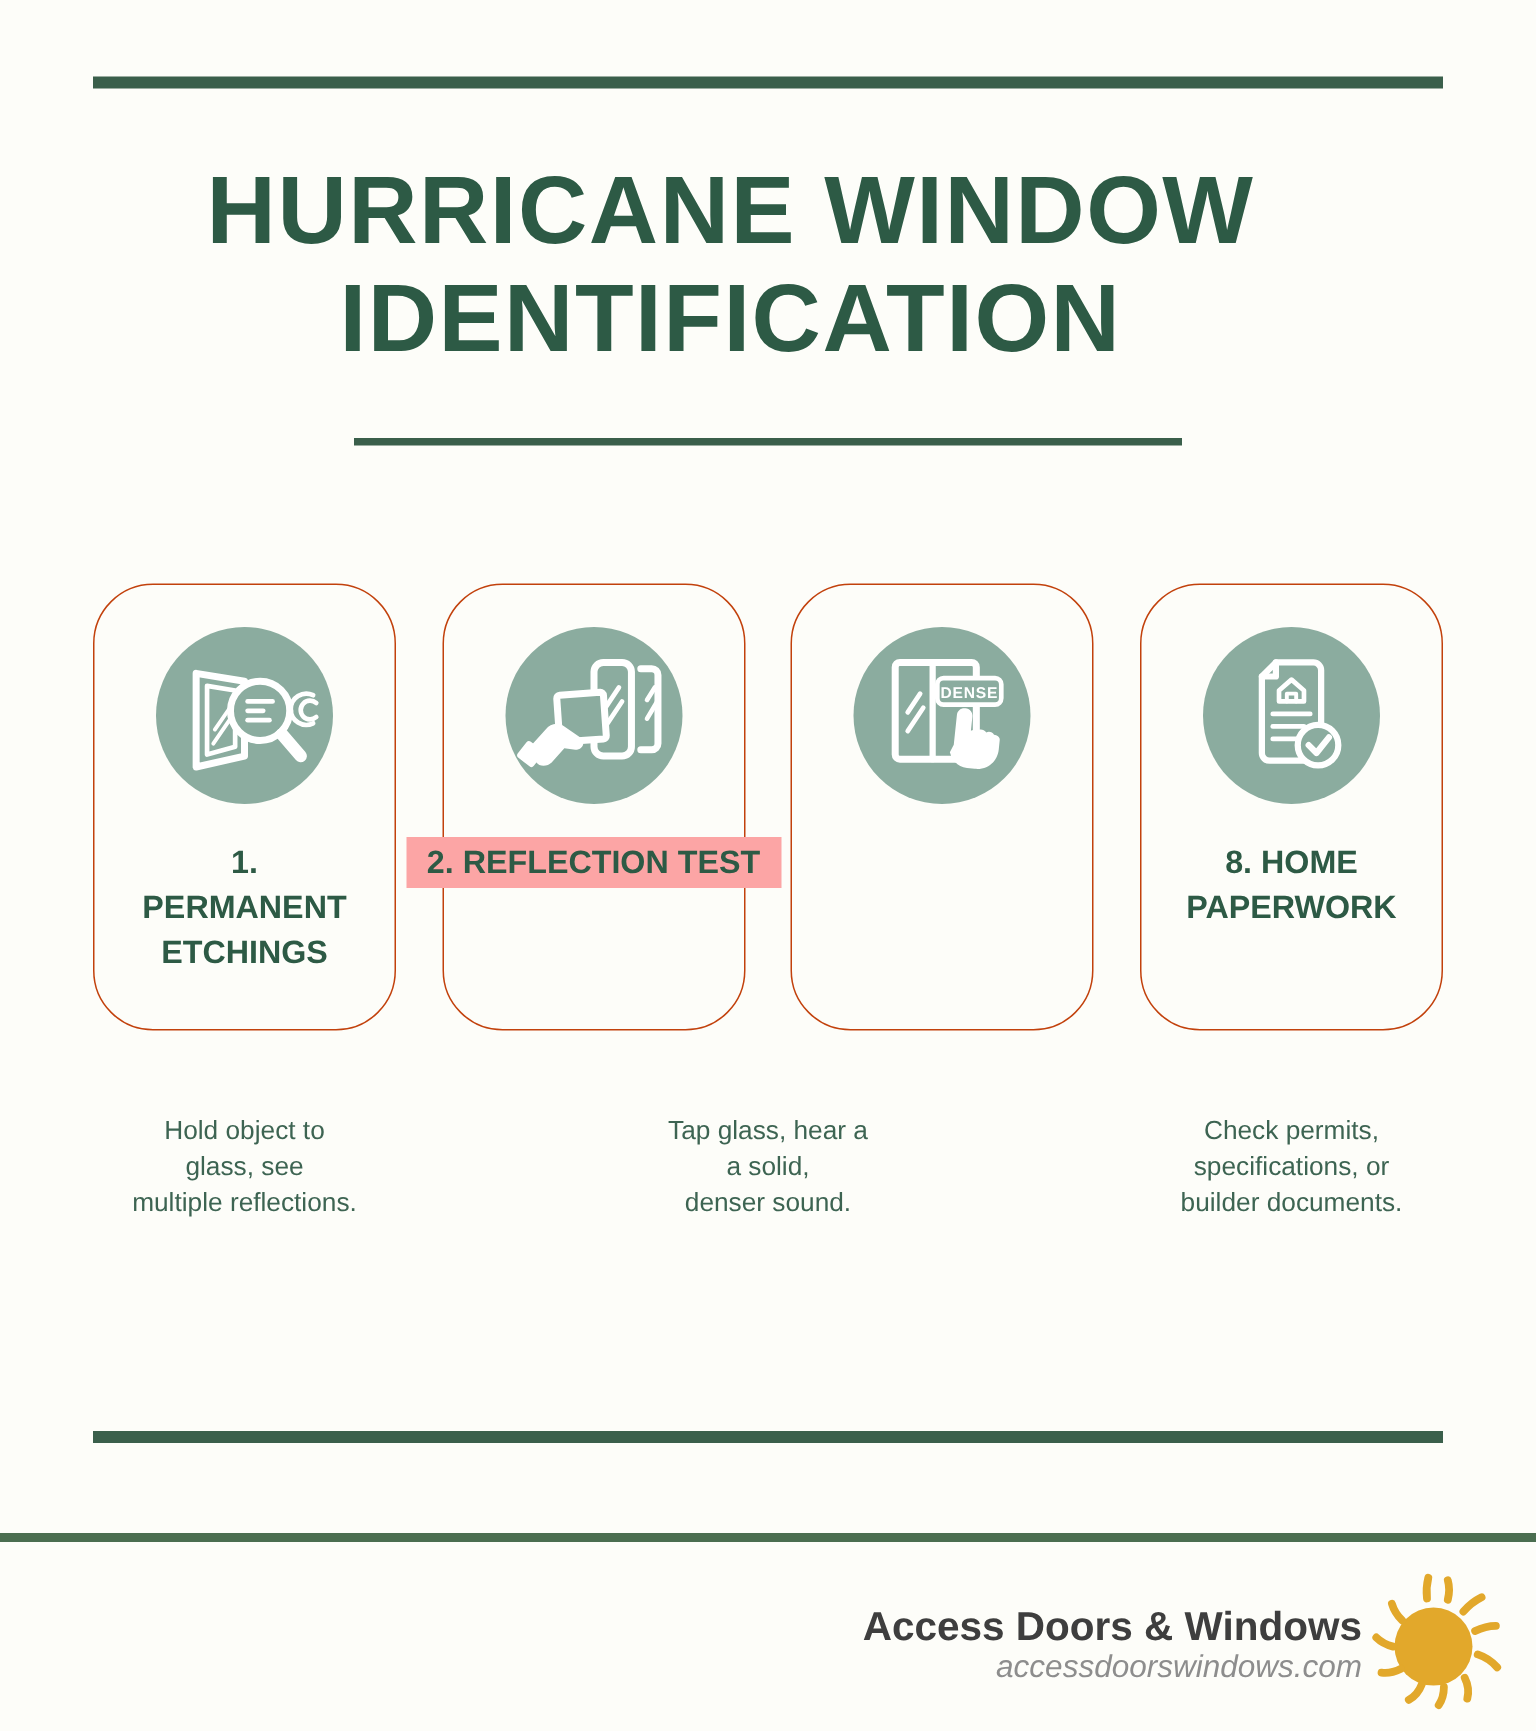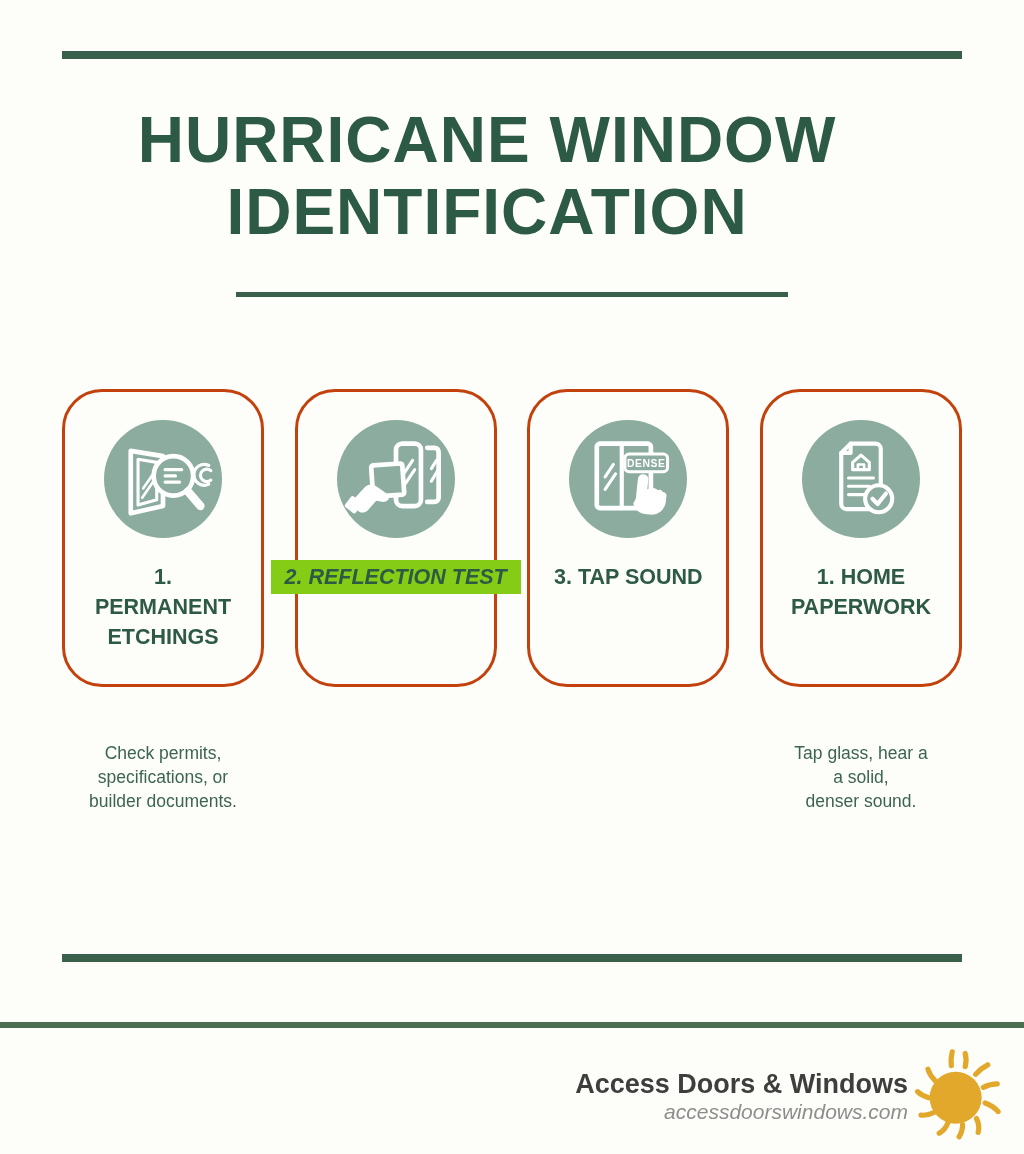--- a/index.html
+++ b/index.html
@@ -26,38 +26,38 @@
     position:absolute; top:292px; left:50%; margin-left:-276px;
     width:552px; height:5px; background:#3a5f4b;
   }
   .cards, .descriptions {
     position:absolute; left:62px; width:900px;
     display:flex; justify-content:space-between;
   }
   .cards { top:389px; }
   .card {
     width:202px; height:298px;
-    border:3px solid #c2410c; border-radius:40px;
+    border:1px solid #c2410c; border-radius:40px;
     position:relative; background:transparent;
   }
   .icon-circle {
     width:118px; height:118px; border-radius:50%;
     background:#8bac9f; margin:28px auto 0 auto;
     display:flex; align-items:center; justify-content:center;
   }
   .icon-circle svg { width:104px; height:104px; display:block; }
   .card-title {
     position:relative; z-index:2;
     margin-top:22px; padding:2px 20px;
     text-align:center; font-size:21.5px; font-weight:bold;
     color:#2d5a45; line-height:1.4;
   }
   .card-title.wide {
     width:250px; left:50%; margin-left:-125px;
-    background:#84cc16; padding:2px 0;font-style:italic;
+    background:#fca5a5; padding:2px 0;
   }
   .descriptions { top:742px; }
   .description {
     width:202px; text-align:center; white-space:pre-line;
     font-size:17.5px; color:#3d6452; line-height:1.36;
   }
   .footer-rule {
     position:absolute; top:1022px; left:0; width:1024px; height:6px;
     background:#4b6e50;
   }
@@ -140,51 +140,53 @@
           <rect x="20" y="16" width="52" height="62" rx="3" stroke-width="4.5"></rect>
           <line x1="44" y1="16" x2="44" y2="78" stroke-width="4"></line>
           <path d="M28 48 l8 -12" stroke-width="3"></path>
           <path d="M28 60 l10 -15" stroke-width="3"></path>
         </g>
         <rect x="47" y="26" width="41" height="17" rx="4" fill="#8bac9f" stroke="#ffffff" stroke-width="3"></rect>
         <text x="67.5" y="38.5" text-anchor="middle" class="dense-text">DENSE</text>
         <path fill="#ffffff" transform="rotate(6 70 65)" d="M58 70 L58 51 C58 48 60 46 63 46 C66 46 68 48 68 51 L68 60 C69 59 71 59 72 60 C73 58 76 58 78 60 C79 59 82 59 83 61 C85 61 87 62 87 64 L87 70 C87 78 81 84 73 84 L68 84 C62 84 58 80 56 75 Z"></path>
       </svg>
     </div>
-    <h3 class="card-title">3. TAP SOUND</h3>
   </div>
 
   <div class="card">
     <div class="icon-circle">
       <svg viewBox="0 0 100 100">
         <g fill="none" stroke="#ffffff" stroke-width="4" stroke-linejoin="round" stroke-linecap="round">
           <path d="M40 16 H64 a5 5 0 0 1 5 5 V74 a5 5 0 0 1 -5 5 H36 a5 5 0 0 1 -5 -5 V25 Z"></path>
           <path d="M40 16 V25 H31"></path>
           <path d="M42 41 V34 L50 27 L58 34 V41 Z" stroke-width="3"></path>
           <path d="M47 41 V36 H53 V41" stroke-width="2.5"></path>
           <line x1="38" y1="49" x2="62" y2="49" stroke-width="3"></line>
           <line x1="38" y1="57" x2="58" y2="57" stroke-width="3"></line>
           <line x1="38" y1="65" x2="54" y2="65" stroke-width="3"></line>
         </g>
         <circle cx="67" cy="69" r="13" fill="#8bac9f" stroke="#ffffff" stroke-width="4"></circle>
         <path d="M61 69 L66 74 L74 64" fill="none" stroke="#ffffff" stroke-width="4" stroke-linecap="round" stroke-linejoin="round"></path>
       </svg>
     </div>
-    <h3 class="card-title">1. HOME PAPERWORK</h3>
+    <h3 class="card-title">8. HOME PAPERWORK</h3>
   </div>
 
 </div>
 
 <div class="descriptions">
+  <p class="description">Hold object to
+glass, see
+multiple reflections.</p>
+  <p class="description">Tap glass, hear a
+a solid,
+denser sound.</p>
   <p class="description">Check permits,
 specifications, or
 builder documents.</p>
-  <p class="description">Tap glass, hear a
-a solid,
-denser sound.</p>
 </div>
 
 <div class="bar-inset bar-bottom"></div>
 <div class="footer-rule"></div>
 
 <div class="footer">
   <div class="footer-text">
     <div class="brand-name">Access Doors &amp; Windows</div>
     <div class="brand-site">accessdoorswindows.com</div>
   </div>

